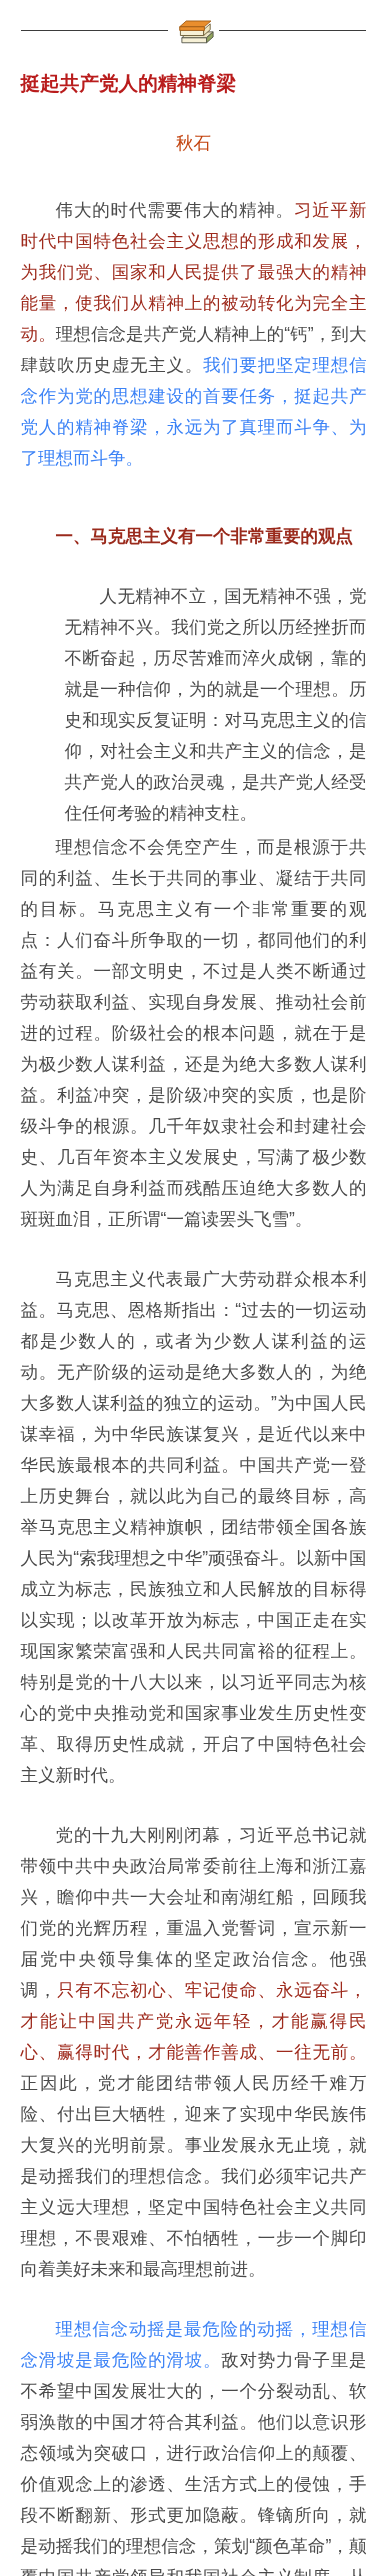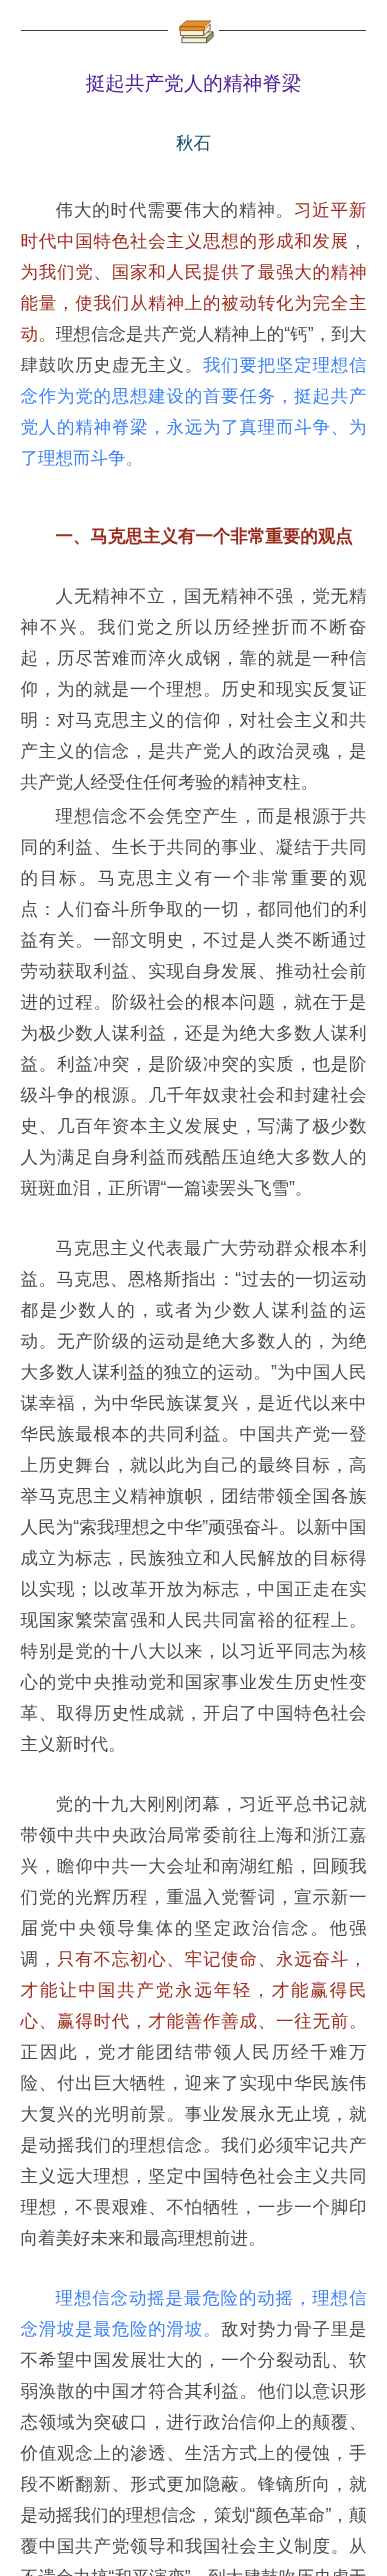--- a/index.html
+++ b/index.html
@@ -29,48 +29,49 @@
     height: 1.5px;
     background: #3b3b3b;
   }
   .divider .icon-wrap {
     margin: 0 2.6px;
     transform: translateY(3.6px);
   }
   
   .title {
     margin-top: 24px;
-    text-align: center;
+    text-align: left;
     font-size: 19.6px;
     line-height: 26px;
-    font-weight: 400;
-    color: #4c1d95;
+    font-weight: 700;
+    color: #b91c1c;
   }
   .author {
     margin-top: 36px;
     text-align: center;
     font-size: 17.5px;
     line-height: 23px;
     font-weight: 400;
-    color: #0c4a6e;
+    color: #c2410c;
   }
   
   .article-body {
     margin-top: 40px;
     font-size: 17.5px;
     line-height: 31px;
     color: #4a4a4a;
     text-align: justify;
   }
   .para {
     margin: 0 0 29px;
     text-indent: 2em;
   }
   .para.tight {
     margin-bottom: 3.1px;
+    margin-left: 44px;
   }
   .sec-heading {
     margin: 47px 0 29px;
     text-indent: 2em;
     font-weight: 700;
     color: #9a2a1c;
   }
   .r-normal { color: #4a4a4a; font-weight: 400; }
   .r-bold { color: #3b82f6; font-weight: 400; }
   .r-redbold { color: #9e2a1c; font-weight: 400; }

